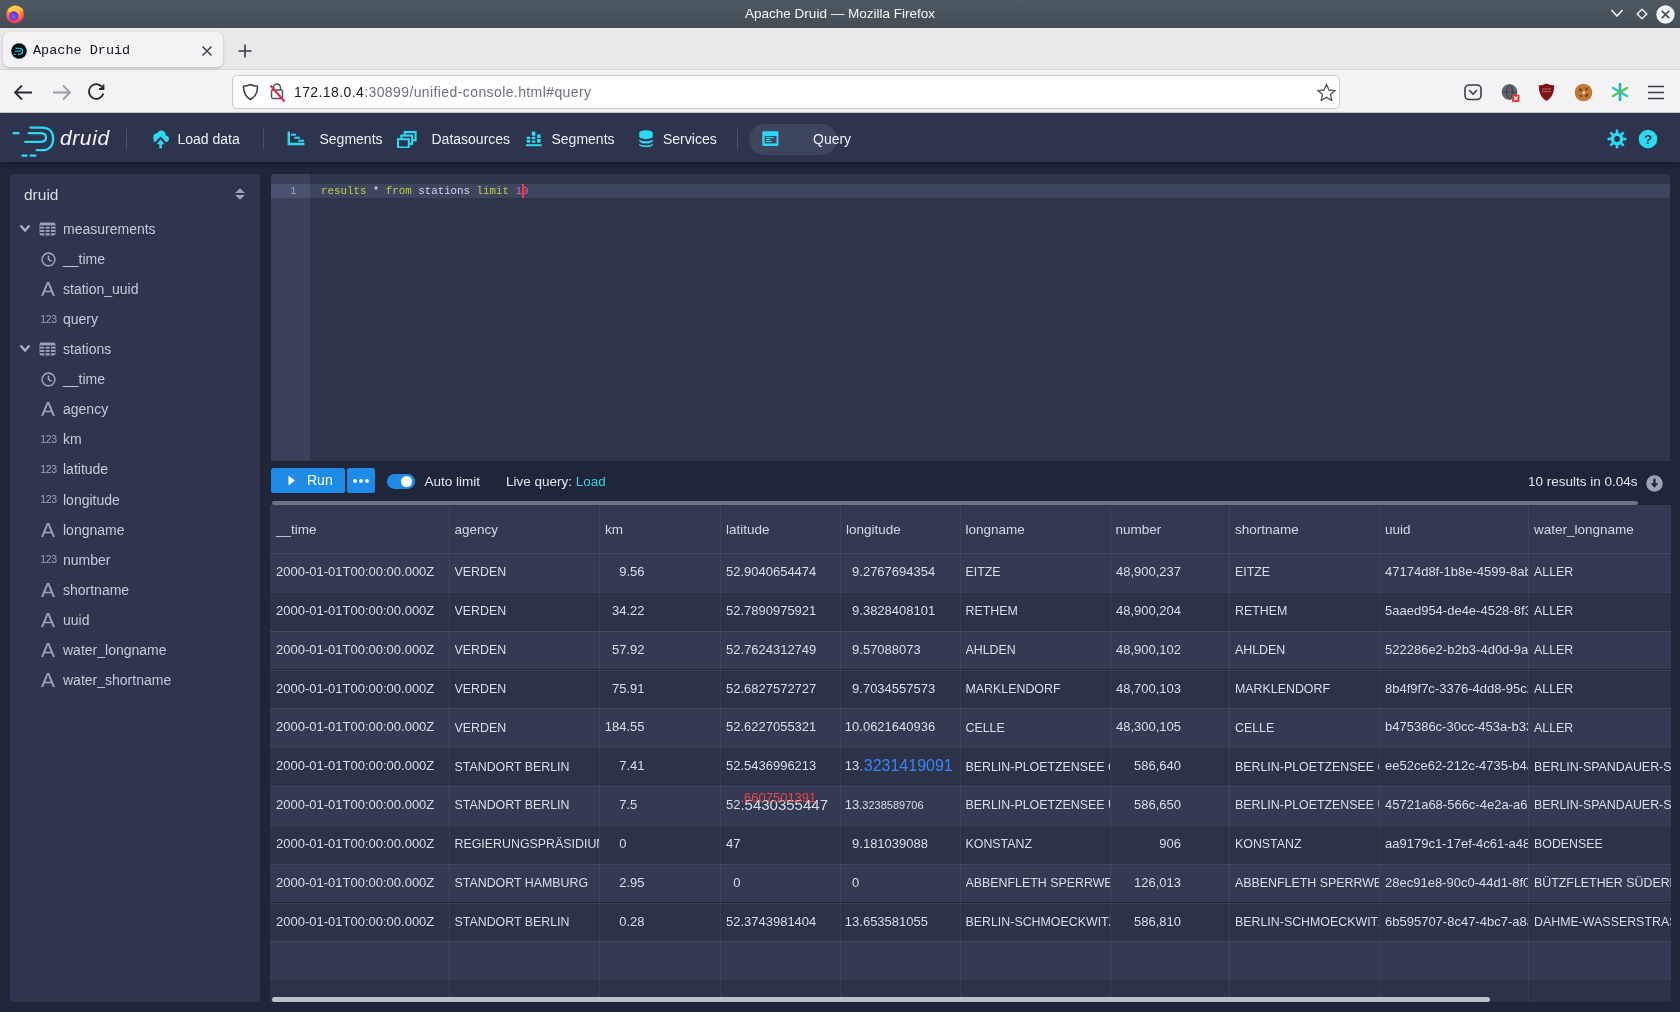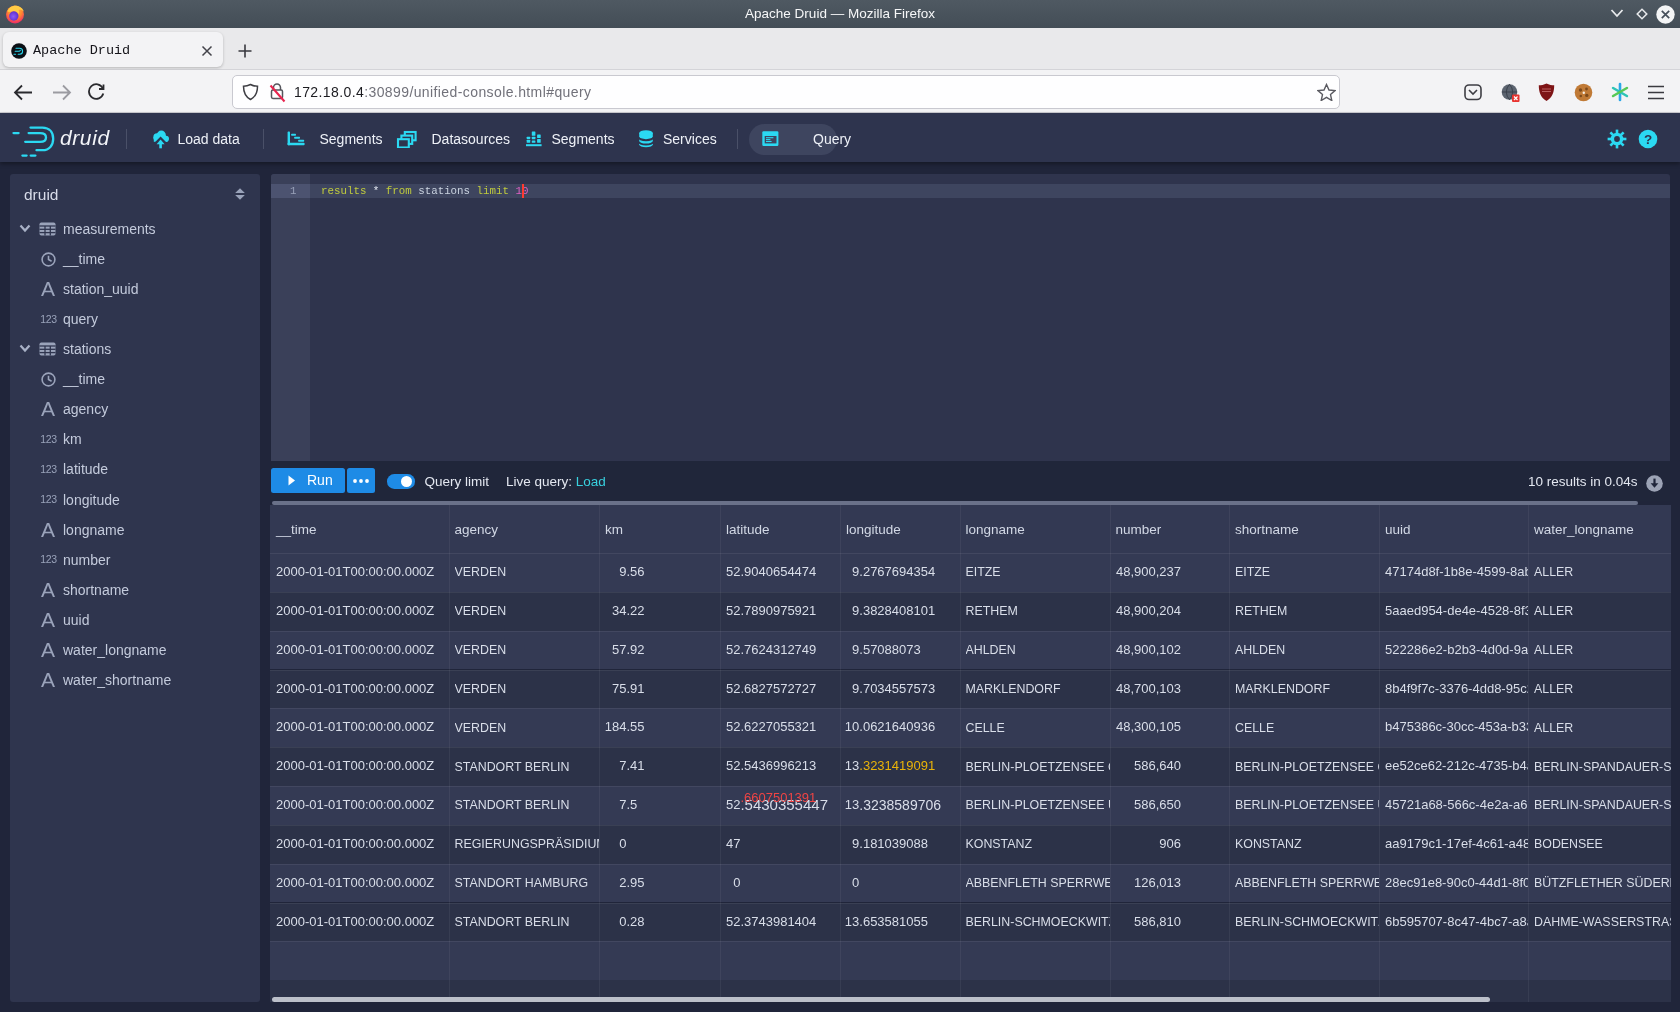--- a/index.html
+++ b/index.html
@@ -288,21 +288,21 @@
   </svg>
 <div class="tx" style="left:307px;top:470.2px;height:20.3px;line-height:20.3px;font-size:14px;color:#ffffff;">Run</div>
 <div class="ab" style="left:346.8px;top:467.5px;width:28.2px;height:25.6px;background:#1e8be6;border-radius:2.5px;"></div>
 <svg class="ab" style="left:352px;top:478px" width="18" height="6" viewBox="0 0 18 6">
     <circle cx="3" cy="3" r="1.9" fill="#fff"></circle>
     <circle cx="9" cy="3" r="1.9" fill="#fff"></circle>
     <circle cx="15" cy="3" r="1.9" fill="#fff"></circle>
   </svg>
 <div class="ab" style="left:386.5px;top:474.2px;width:28px;height:14.6px;background:#1e8be6;border-radius:7.3px;"></div>
 <div class="ab" style="left:400.5px;top:475.7px;width:11.6px;height:11.6px;background:#fff;border-radius:50%;"></div>
-<div class="tx" style="left:424.6px;top:471.7px;height:19.6px;line-height:19.6px;font-size:13.5px;color:#e3e7f0;">Query limit</div>
+<div class="tx" style="left:424.6px;top:471.7px;height:19.6px;line-height:19.6px;font-size:13.5px;color:#e3e7f0;">Auto limit</div>
 <div class="tx" style="left:506px;top:471.7px;height:19.6px;line-height:19.6px;font-size:13.5px;color:#e3e7f0">Live query: <span style="color:#38d0de">Load</span></div>
 <div class="tx" style="right:42.5px;top:471.7px;height:19.6px;line-height:19.6px;font-size:13.5px;color:#e3e7f0;">10 results in 0.04s</div>
 <svg class="ab" style="left:1646px;top:475px" width="17" height="17" viewBox="0 0 17 17">
     <circle cx="8.5" cy="8.5" r="8.3" fill="#9ca3b5"></circle>
     <g fill="#20263a">
       <rect x="7.4" y="3.6" width="2.2" height="6"></rect>
       <path d="M4.6 8.2 H12.4 L8.5 12.8 Z"></path>
     </g>
   </svg>
 <div class="ab" style="left:272px;top:501px;width:1366px;height:3.5px;background:#6a7189;border-radius:2px;"></div>
@@ -414,34 +414,34 @@
 <div class="tx" style="left:1235px;top:718.7px;width:144px;height:18.0px;line-height:18.0px;font-size:12.4px;color:#d9dee9;overflow:hidden;">CELLE</div>
 <div class="tx" style="left:1385px;top:718.3px;width:143px;height:18.8px;line-height:18.8px;font-size:13px;color:#d9dee9;overflow:hidden;">b475386c-30cc-453a-b33e</div>
 <div class="tx" style="left:1534px;top:718.7px;width:137px;height:18.0px;line-height:18.0px;font-size:12.4px;color:#d9dee9;overflow:hidden;">ALLER</div>
 <div class="tx" style="left:276px;top:757.2px;width:172.5px;height:18.8px;line-height:18.8px;font-size:13px;color:#d9dee9;overflow:hidden;">2000-01-01T00:00:00.000Z</div>
 <div class="tx" style="left:454.5px;top:757.6px;width:144.5px;height:18.0px;line-height:18.0px;font-size:12.4px;color:#d9dee9;overflow:hidden;">STANDORT BERLIN</div>
 <div class="tx" style="right:1053.5px;top:757.2px;height:18.8px;line-height:18.8px;font-size:13px;color:#d9dee9">7</div>
 <div class="tx" style="left:626.5px;top:757.2px;height:18.8px;line-height:18.8px;font-size:13px;color:#d9dee9">.41</div>
 <div class="tx" style="right:939.6px;top:757.2px;height:18.8px;line-height:18.8px;font-size:13px;color:#d9dee9">52</div>
 <div class="tx" style="left:740.4px;top:757.2px;height:18.8px;line-height:18.8px;font-size:13px;color:#d9dee9">.5436996213</div>
 <div class="tx" style="right:820.7px;top:757.2px;height:18.8px;line-height:18.8px;font-size:13px;color:#d9dee9">13</div>
-<div class="tx" style="left:859.3px;top:757.2px;height:18.8px;line-height:18.8px;font-size:13px;color:#eab308">.3231419091</div>
+<div class="tx" style="left:859.3px;top:757.2px;height:18.8px;line-height:18.8px;font-size:16px;color:#3b82f6">.3231419091</div>
 <div class="tx" style="left:965.5px;top:757.6px;width:144.0px;height:18.0px;line-height:18.0px;font-size:12.4px;color:#d9dee9;overflow:hidden;">BERLIN-PLOETZENSEE OP</div>
 <div class="tx" style="right:499px;top:757.2px;height:18.8px;line-height:18.8px;font-size:13px;color:#d9dee9">586,640</div>
 <div class="tx" style="left:1235px;top:757.6px;width:144px;height:18.0px;line-height:18.0px;font-size:12.4px;color:#d9dee9;overflow:hidden;">BERLIN-PLOETZENSEE OP</div>
 <div class="tx" style="left:1385px;top:757.2px;width:143px;height:18.8px;line-height:18.8px;font-size:13px;color:#d9dee9;overflow:hidden;">ee52ce62-212c-4735-b4ae</div>
 <div class="tx" style="left:1534px;top:757.6px;width:137px;height:18.0px;line-height:18.0px;font-size:12.4px;color:#d9dee9;overflow:hidden;">BERLIN-SPANDAUER-SCHIFFAHRTSKANAL</div>
 <div class="tx" style="left:276px;top:796.0px;width:172.5px;height:18.8px;line-height:18.8px;font-size:13px;color:#d9dee9;overflow:hidden;">2000-01-01T00:00:00.000Z</div>
 <div class="tx" style="left:454.5px;top:796.4px;width:144.5px;height:18.0px;line-height:18.0px;font-size:12.4px;color:#d9dee9;overflow:hidden;">STANDORT BERLIN</div>
 <div class="tx" style="right:1053.5px;top:796.0px;height:18.8px;line-height:18.8px;font-size:13px;color:#d9dee9">7</div>
 <div class="tx" style="left:626.5px;top:796.0px;height:18.8px;line-height:18.8px;font-size:13px;color:#d9dee9">.5</div>
 <div class="tx" style="right:939.6px;top:796.0px;height:18.8px;line-height:18.8px;font-size:13px;color:#d9dee9">52</div>
 <div class="tx" style="left:740.4px;top:796.0px;height:18.8px;line-height:18.8px;font-size:15px;color:#d9dee9">.5430355447</div>
 <div class="tx" style="right:820.7px;top:796.0px;height:18.8px;line-height:18.8px;font-size:13px;color:#d9dee9">13</div>
-<div class="tx" style="left:859.3px;top:796.0px;height:18.8px;line-height:18.8px;font-size:14px;color:#d9dee9">.3238589706</div>
+<div class="tx" style="left:859.3px;top:796.0px;height:18.8px;line-height:18.8px;font-size:11px;color:#d9dee9">.3238589706</div>
 <div class="tx" style="left:965.5px;top:796.4px;width:144.0px;height:18.0px;line-height:18.0px;font-size:12.4px;color:#d9dee9;overflow:hidden;">BERLIN-PLOETZENSEE UP</div>
 <div class="tx" style="right:499px;top:796.0px;height:18.8px;line-height:18.8px;font-size:13px;color:#d9dee9">586,650</div>
 <div class="tx" style="left:1235px;top:796.4px;width:144px;height:18.0px;line-height:18.0px;font-size:12.4px;color:#d9dee9;overflow:hidden;">BERLIN-PLOETZENSEE UP</div>
 <div class="tx" style="left:1385px;top:796.0px;width:143px;height:18.8px;line-height:18.8px;font-size:13px;color:#d9dee9;overflow:hidden;">45721a68-566c-4e2a-a699</div>
 <div class="tx" style="left:1534px;top:796.4px;width:137px;height:18.0px;line-height:18.0px;font-size:12.4px;color:#d9dee9;overflow:hidden;">BERLIN-SPANDAUER-SCHIFFAHRTSKANAL</div>
 <div class="tx" style="left:276px;top:834.8px;width:172.5px;height:18.8px;line-height:18.8px;font-size:13px;color:#d9dee9;overflow:hidden;">2000-01-01T00:00:00.000Z</div>
 <div class="tx" style="left:454.5px;top:835.2px;width:144.5px;height:18.0px;line-height:18.0px;font-size:12.4px;color:#d9dee9;overflow:hidden;">REGIERUNGSPRÄSIDIUM TÜBINGEN</div>
 <div class="tx" style="right:1053.5px;top:834.8px;height:18.8px;line-height:18.8px;font-size:13px;color:#d9dee9">0</div>
 <div class="tx" style="right:939.6px;top:834.8px;height:18.8px;line-height:18.8px;font-size:13px;color:#d9dee9">47</div>
 <div class="tx" style="left:740.4px;top:789px;height:18.8px;line-height:18.8px;font-size:13px;color:#ef4444">.6607501391</div>

